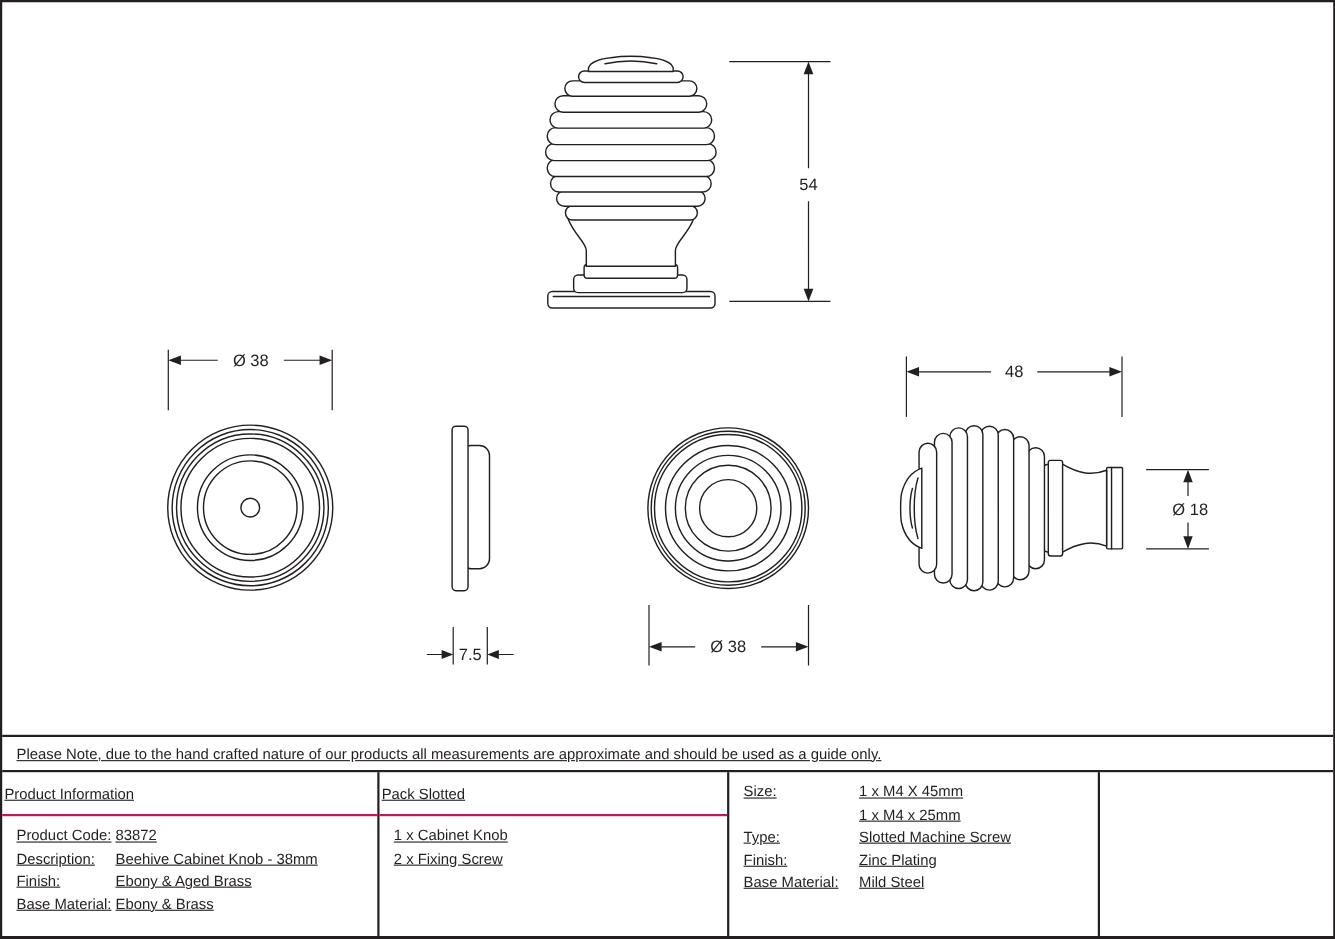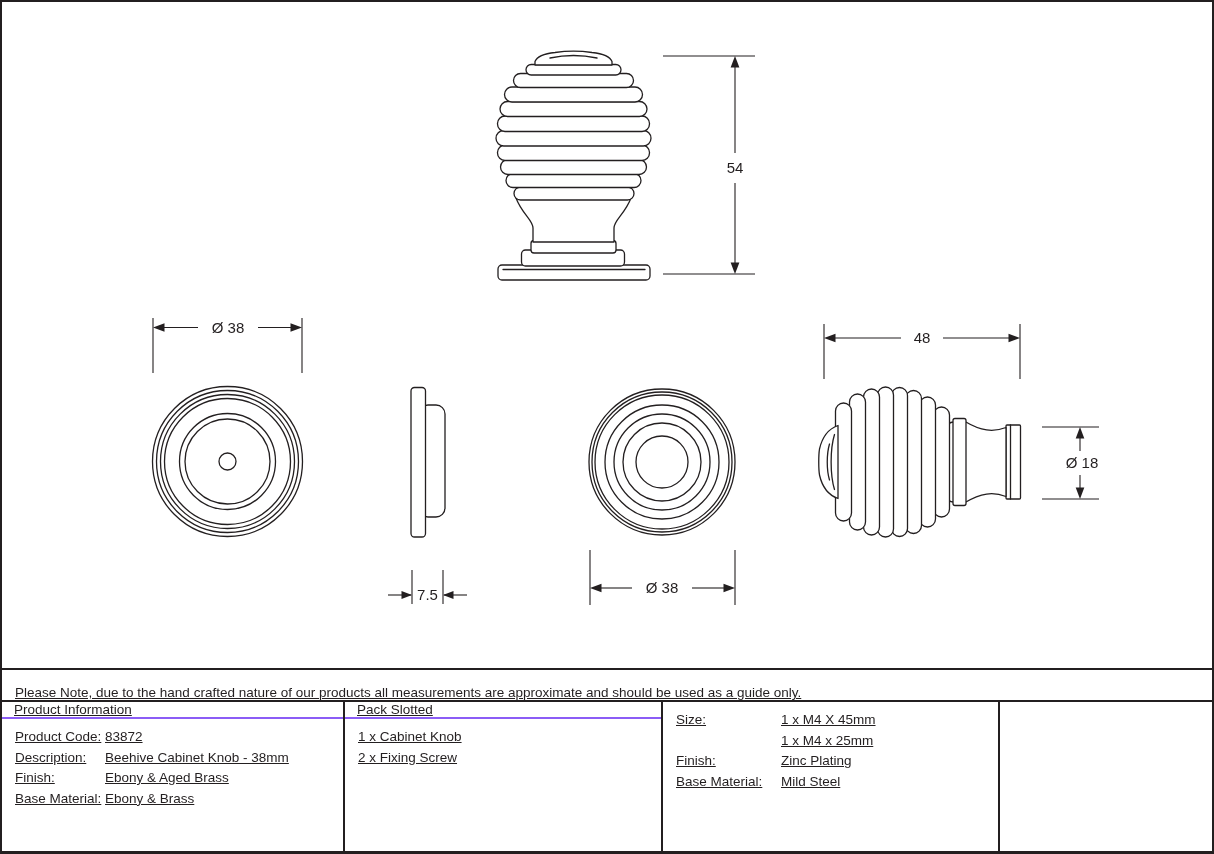--- a/index.html
+++ b/index.html
@@ -6,31 +6,31 @@
   body { width:1214px; height:854px; font-family:"Liberation Sans", sans-serif; color:#231f20; }
   .page {
     box-sizing:border-box; width:1214px; height:854px;
     border:2px solid #231f20; border-bottom-width:3px;
     display:flex; flex-direction:column; background:#fff;text-decoration:underline;
   }
   .drawing-area { position:relative; height:668px; flex:none; border-bottom:2px solid #231f20; box-sizing:border-box; }
   .drawing-area svg { display:block; }
   .note-row {
     flex:none; height:32px; box-sizing:border-box; border-bottom:2px solid #231f20;
-    display:flex; align-items:flex-end; padding-left:13px; font-size:13.5px;
+    display:flex; align-items:center; padding-left:13px; font-size:13.5px;
   }
   .spec-table { flex:1; display:flex; min-height:0; font-size:13.5px; }
   .spec-col { box-sizing:border-box; border-right:2px solid #231f20; display:flex; flex-direction:column; }
   .spec-col.last { border-right:none; flex:1; }
   .col-w1 { width:343px; flex:none; }
   .col-w2 { width:318px; flex:none; }
   .col-w3 { width:337px; flex:none; }
   .col-header {
-    height:17px; flex:none; box-sizing:border-box; border-bottom:2px solid #8b5cf6;
-    display:flex; align-items:center; padding-left:12px;
+    height:40px; flex:none; box-sizing:border-box; border-bottom:2px solid #be185d;
+    display:flex; align-items:center; padding-left:2px;
   }
   .col-body { padding:8px 4px 0 13px; line-height:20.6px; }
   .kv { display:flex; }
   .kv .k { flex:none; }
   .k-w1 { width:90px; }
   .k-w3 { width:105px; }
   .dimtxt { font-family:"Liberation Sans", sans-serif; font-size:15px; fill:#231f20; }
   .ln  { fill:none; stroke:#231f20; stroke-width:1.3; stroke-linecap:round; }
   .shp { fill:#ffffff; stroke:#231f20; stroke-width:1.3; stroke-linejoin:round; }
   .dim { fill:none; stroke:#231f20; stroke-width:1.1; }
@@ -213,20 +213,24 @@
       <div class="col-body">
         <div class="kv">
           <span class="k k-w3">Size:</span>
           <span class="v">1 x M4 X 45mm</span>
         </div>
         <div class="kv">
           <span class="k k-w3"></span>
           <span class="v">1 x M4 x 25mm</span>
         </div>
         <div class="kv">
+          <span class="k k-w3">Type:</span>
+          <span class="v">Slotted Machine Screw</span>
+        </div>
+        <div class="kv">
           <span class="k k-w3">Finish:</span>
           <span class="v">Zinc Plating</span>
         </div>
         <div class="kv">
           <span class="k k-w3">Base Material:</span>
           <span class="v">Mild Steel</span>
         </div>
       </div>
     </div>
 

